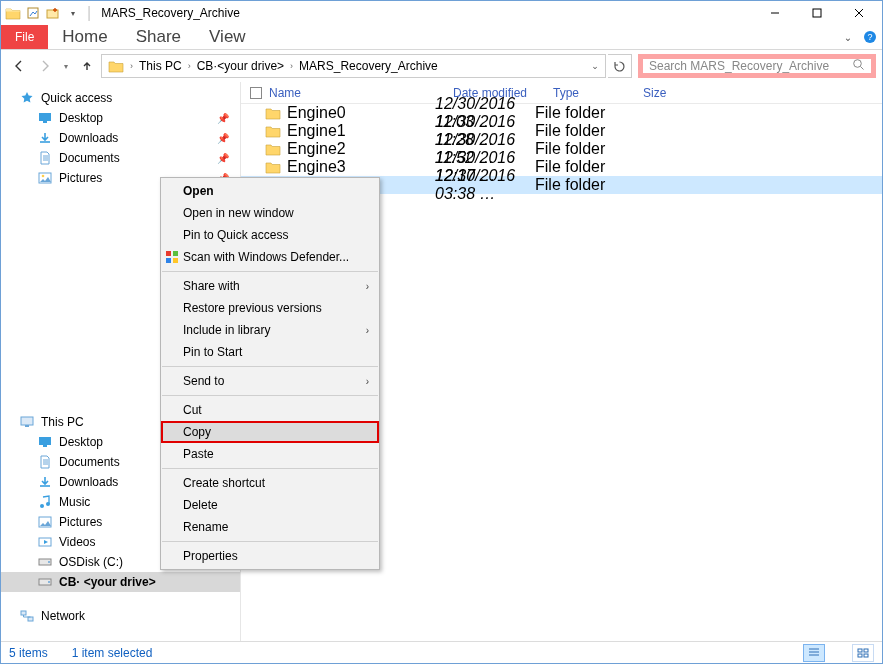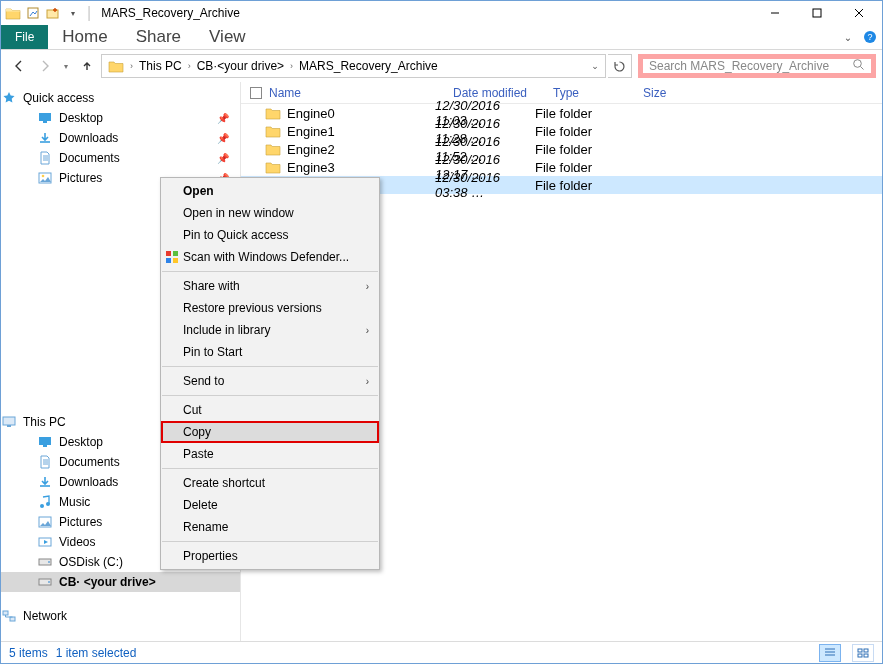--- a/index.html
+++ b/index.html
@@ -7,71 +7,71 @@
   .window { width:883px; height:664px; border:1px solid #6ea0d6; position:relative; background:#fff; display:flex; flex-direction:column; }
   
   .titlebar { height:24px; background:#fff; display:flex; align-items:center; padding:0 2px; }
   .tb-icon { width:16px; height:16px; margin:0 2px; display:inline-flex; align-items:center; justify-content:center;}
   .tb-title { font-size:12px; margin-left:6px; color:#000;}
   .tb-spacer { flex:1; }
   .win-btn { width:42px; height:22px; display:inline-flex; align-items:center; justify-content:center; font-size:10px; color:#000;}
   .win-btn svg{width:10px;height:10px;}
   
   .ribbon { height:25px; display:flex; align-items:stretch; border-bottom:1px solid #d8d8d8;}
-  .ribbon .file-tab { background:#0f766e; color:#fff; font-size:12px; padding:0 14px; display:flex; align-items:center; }
+  .ribbon .file-tab { background:#ef4444; color:#fff; font-size:12px; padding:0 14px; display:flex; align-items:center; }
   .ribbon .tab { font-size:17px; color:#444; padding:0 14px; display:flex; align-items:center; }
   .ribbon .spacer{flex:1;}
   .ribbon .help{ width:24px; display:flex; align-items:center; justify-content:center;}
   .ribbon .expand{ width:20px; display:flex; align-items:center; justify-content:center; color:#555; font-size:10px;}
   
   .navrow { height:32px; display:flex; align-items:center; padding:2px 6px; gap:2px; }
   .nav-btn { width:24px; height:24px; display:flex; align-items:center; justify-content:center; color:#888;}
   .nav-btn svg{width:14px;height:14px;}
   .addr { flex:1; border:1px solid #ccc; height:24px; display:flex; align-items:center; padding:0 2px; font-size:12px; color:#000; gap:2px;}
   .addr .seg { padding:0 4px; display:flex; align-items:center; gap:3px;}
   .addr .sep { color:#666; font-size:9px;}
   .addr .spacer{flex:1;}
   .addr .drop{ width:16px; text-align:center; color:#555; font-size:9px;}
   .refresh{ width:24px; height:24px; border:1px solid #ccc; border-left:none; display:flex; align-items:center; justify-content:center;}
   .search { width:238px; border:5px solid #fca5a5; height:24px; margin-left:4px; display:flex; align-items:center; padding:0 6px; color:#888; font-size:12px;}
   .search .ph{flex:1;}
   
   .body { flex:1; display:flex; overflow:hidden; }
   
   .tree { width:240px; border-right:1px solid #e6e6e6; padding:6px 0 0 0; font-size:12px; color:#000; overflow:hidden; }
-  .tree-item { display:flex; align-items:center; height:20px; gap:6px;}
+  .tree-item { display:flex; align-items:center; height:20px; padding-left:18px; gap:6px;}
   .tree-item.sub { padding-left:36px;}
   .tree-item .pin{ margin-left:auto; margin-right:10px; color:#9a9a9a; font-size:10px;}
   .tree-item.sel { background:#d8d8d8;align-items:center;}
   .tree-item .ticon{ width:16px; height:16px; display:inline-flex; align-items:center; justify-content:center;}
   .tree-gap{ height:14px;}
   
   .files { flex:1; display:flex; flex-direction:column;}
   .cols { height:22px; display:flex; align-items:center; border-bottom:1px solid #eaeaea; font-size:12px; color:#3a5fbf; padding-left:6px;}
   .cols .cb{ width:18px; display:flex; align-items:center; justify-content:center;}
   .cols .c-name{ width:188px; padding-left:4px;}
   .cols .c-date{ width:100px;}
   .cols .c-type{ width:90px;}
   .cols .c-size{ width:60px;}
-  .row { height:18px; display:flex; align-items:center; font-size:13px; color:#000; padding-left:6px;}
+  .row { height:18px; display:flex; align-items:center; font-size:16px; color:#000; padding-left:6px;}
   .row .cb{ width:18px; display:flex; align-items:center; justify-content:center;}
   .row.sel { background:#cde8ff;}
   .row .ficon{ width:16px; height:16px; display:inline-flex; align-items:center; justify-content:center; margin-right:6px;}
   .row .r-name{ width:170px; display:flex; align-items:center;}
   .row .r-date{ width:100px; color:#000;font-style:italic;}
   .row .r-type{ width:90px; color:#000;}
   
   .ctx { position:absolute; left:159px; top:176px; width:220px; background:#f2f2f2; border:1px solid #b7b7b7; box-shadow:2px 2px 4px rgba(0,0,0,.25); font-size:12px; color:#000; padding:2px 0;}
   .ctx .mi{ height:22px; display:flex; align-items:center; padding-left:22px; padding-right:10px; position:relative;}
   .ctx .mi .arw{ margin-left:auto; font-size:10px; color:#444;}
   .ctx .mi.hi{ outline:2px solid #e00000; outline-offset:-2px; background:#dcdcdc;}
   .ctx .sep{ height:1px; background:#cfcfcf; margin:3px 1px 3px 1px;}
   .ctx .mi .micon{ position:absolute; left:3px; width:16px; height:16px; display:inline-flex; align-items:center; justify-content:center;}
   
-  .status { height:22px; border-top:1px solid #dcdcdc; display:flex; align-items:center; font-size:12px; color:#1060c0; padding:0 8px; gap:8px;}
+  .status { height:22px; border-top:1px solid #dcdcdc; display:flex; align-items:center; font-size:12px; color:#1060c0; padding:0 8px; gap:24px;}
   .status .spacer{flex:1;}
   .status .view-btn{ width:22px; height:18px; border:1px solid #c8dbf3; display:flex; align-items:center; justify-content:center; margin-left:3px;}
   .status .view-btn.active{ background:#cde8ff; border-color:#7bb3ef;}
   
   .chk{ width:12px; height:12px; border:1px solid #888; background:#fff; position:relative; display:inline-block;}
   .chk.checked::after{ content:""; position:absolute; left:1px; top:-1px; width:8px; height:5px; border:2px solid #0066cc; border-top:none; border-right:none; transform:rotate(-50deg);}
   
   .folder-y{ width:16px; height:13px; }
 </style>
 </head>

